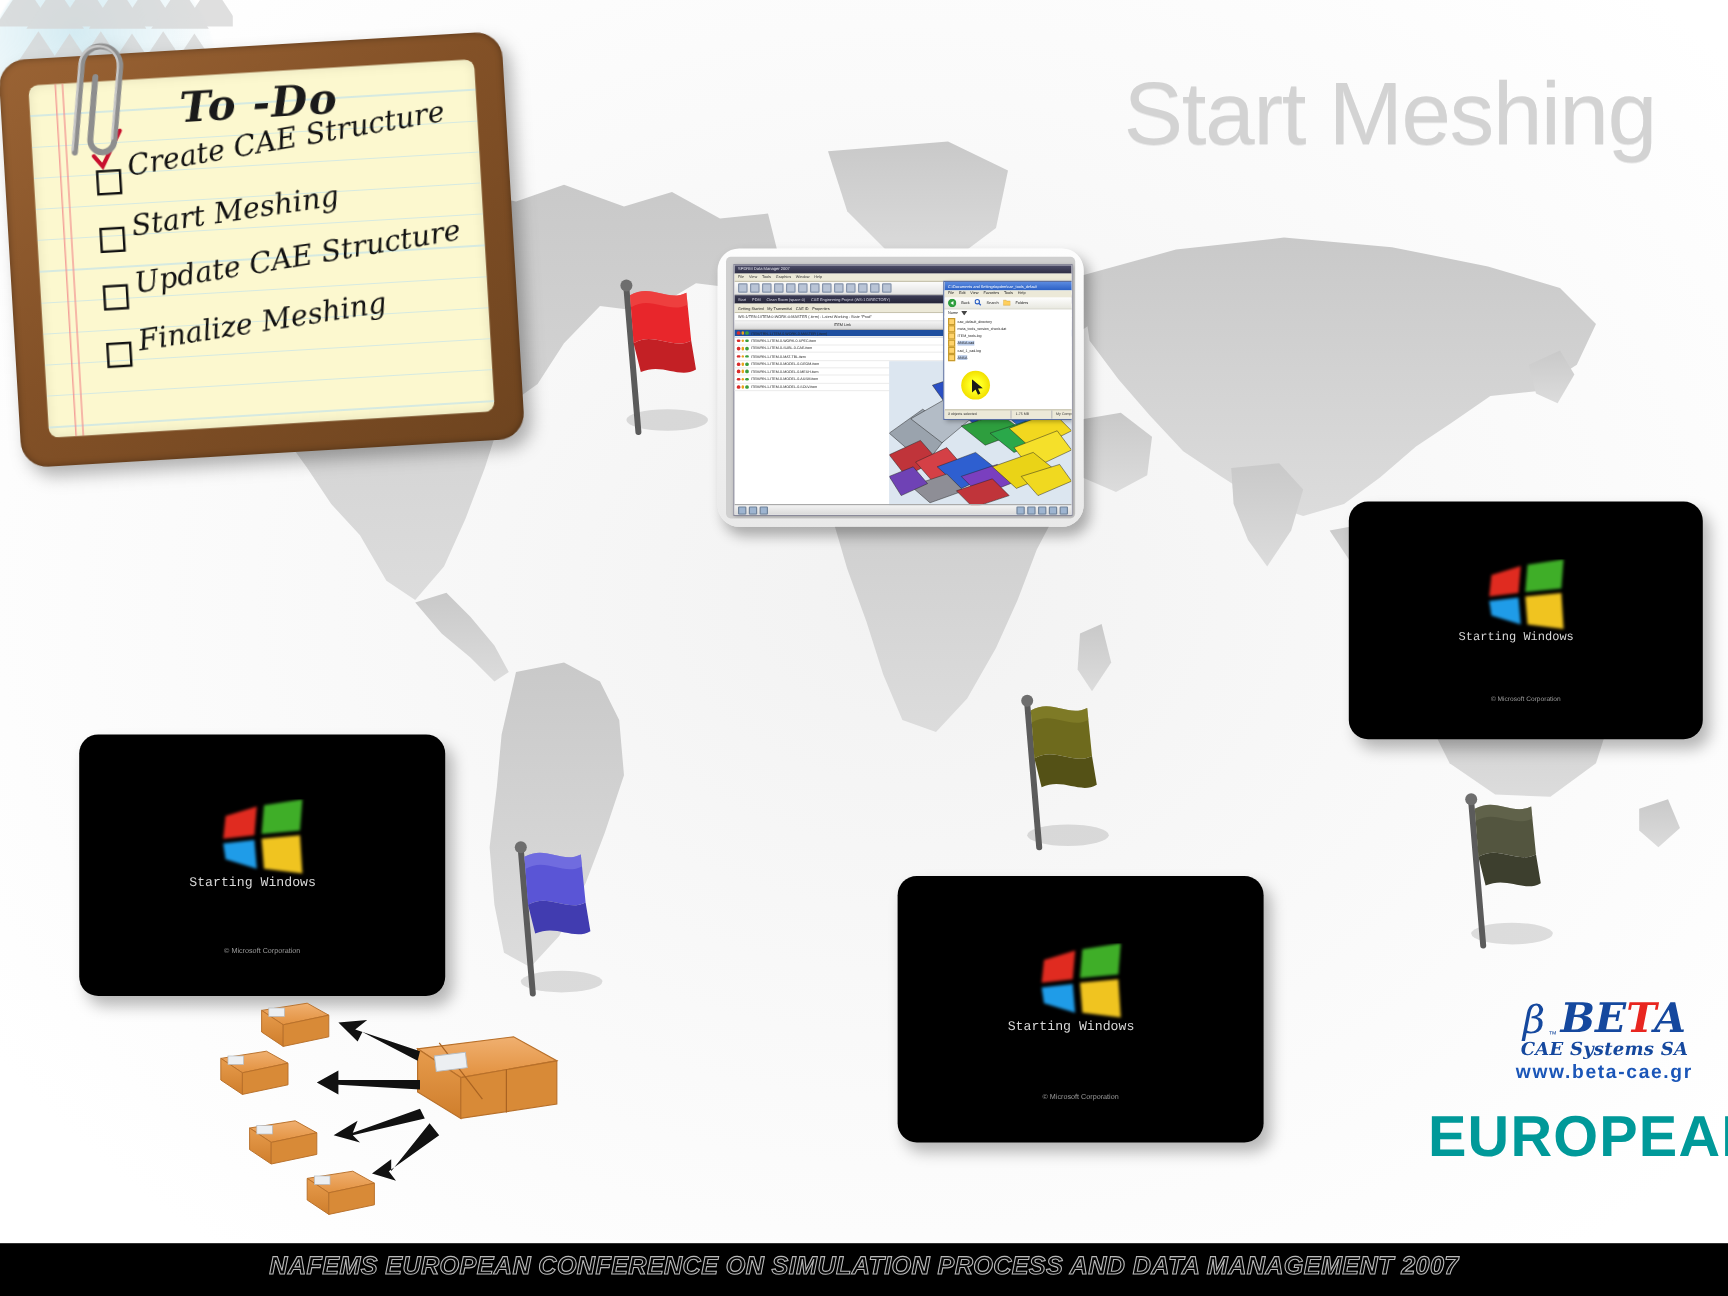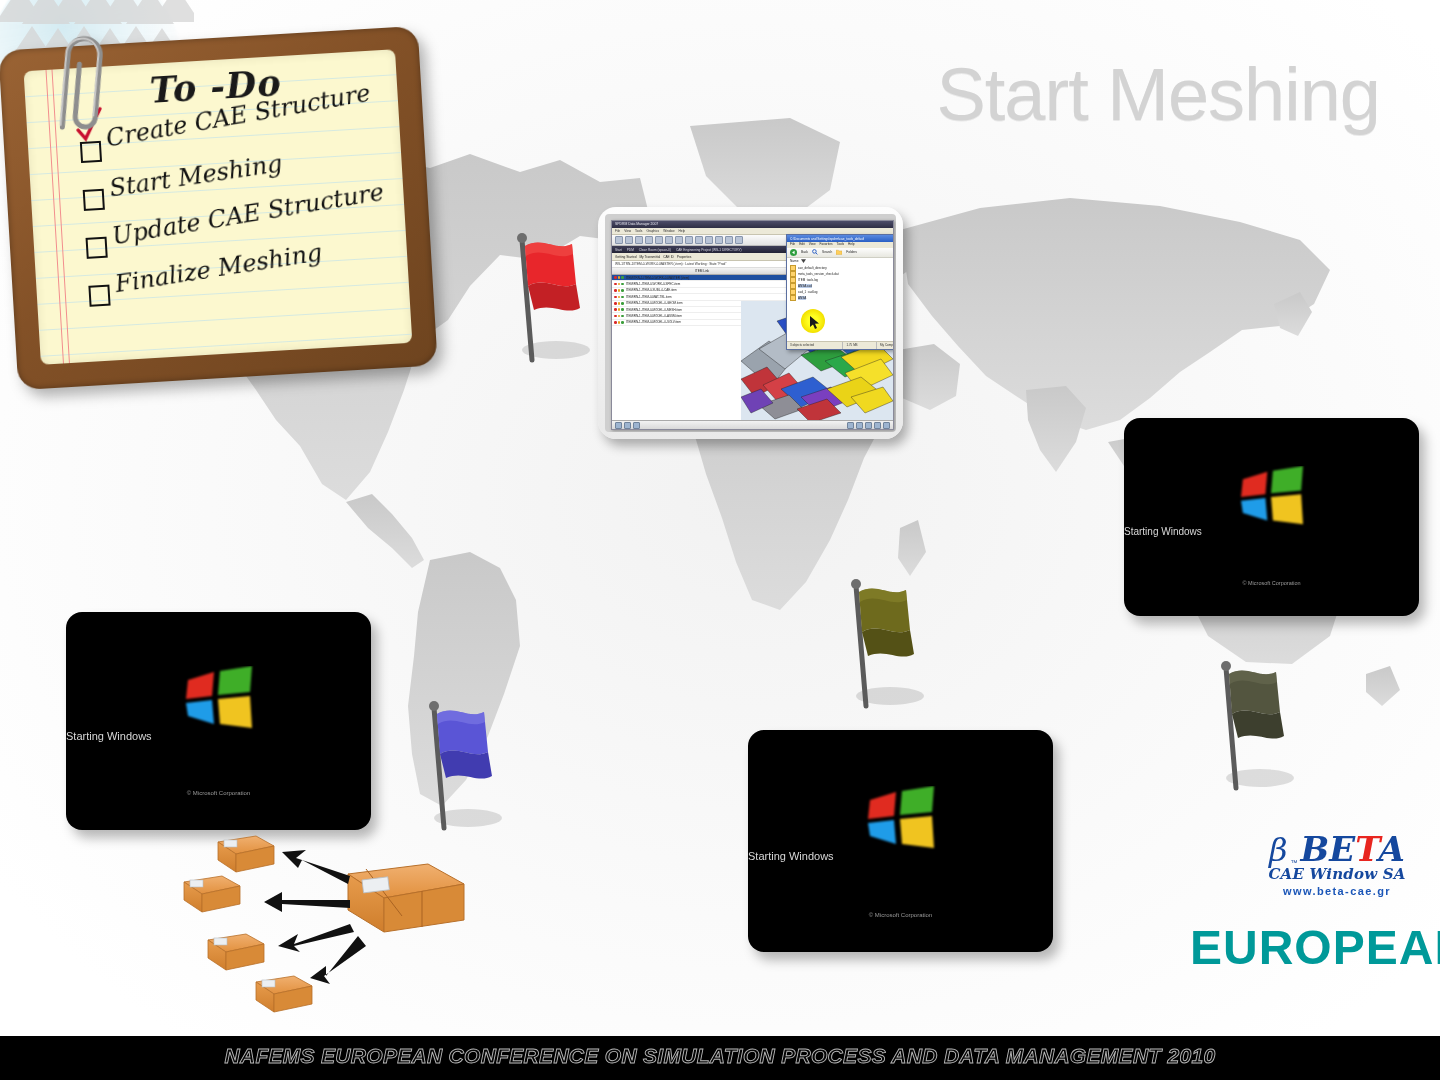--- a/index.html
+++ b/index.html
@@ -61,22 +61,22 @@
   .i3 .todo-label{transform:rotate(-5.5deg) translateY(4px);}
   .paperclip{position:absolute;left:36px;top:-22px;width:82px;height:112px;transform:rotate(8deg);}
 
   
   .flag{position:absolute;width:110px;height:150px;}
 
   
   .boot{position:absolute;border-radius:16px;background:#000;overflow:hidden;
     box-shadow:6px 8px 12px rgba(0,0,0,.28);}
   .boot .winlogo{position:absolute;left:50%;top:40%;transform:translate(-50%,-50%);}
-  .boot .boot-text{position:absolute;left:0;right:16px;color:#d8d8d8;
-    font-family:Liberation Sans, sans-serif;}
+  .boot .boot-text{position:absolute;left:0;right:16px;text-align:center;color:#d8d8d8;
+    font-family:Liberation Mono, monospace;}
   .boot .boot-copy{position:absolute;left:0;right:0;text-align:center;color:#9a9a9a;
     font-family:"Liberation Sans", sans-serif;}
 
   
   .app-window{position:absolute;left:598px;top:207px;width:305px;height:232px;
     border-radius:18px;background:linear-gradient(#fdfdfd,#e9e9e9);
     box-shadow:5px 7px 11px rgba(0,0,0,.30);padding:7px;box-sizing:border-box;}
   .app-inner{position:relative;width:100%;height:100%;background:#cfcfcf;border-radius:4px;overflow:hidden;}
   .pdm-win{position:absolute;left:6px;top:6px;right:2px;bottom:2px;background:#fff;
     border:1px solid #8a8a9a;box-shadow:1px 1px 3px rgba(0,0,0,.3);overflow:hidden;}
@@ -134,21 +134,21 @@
 
   
   .beta-logo{position:absolute;left:1252px;top:832px;width:170px;height:66px;}
   .beta-row1{display:flex;align-items:flex-end;justify-content:center;gap:3px;}
   .beta-beta{font-family:"DejaVu Serif", serif;font-style:italic;font-weight:700;font-size:34px;color:#15489e;letter-spacing:0px;line-height:1;}
   .beta-beta .red{color:#e8251f;}
   .beta-sym{font-family:"DejaVu Serif", serif;font-style:italic;font-size:32px;color:#15489e;line-height:1;}
   .beta-tm{font-size:7px;color:#15489e;vertical-align:super;}
   .beta-row2{text-align:center;font-family:"DejaVu Serif", serif;font-style:italic;font-weight:700;
     font-size:15px;color:#15489e;margin-top:-1px;letter-spacing:.2px;}
-  .beta-row3{text-align:center;font-family:"Liberation Sans", sans-serif;font-weight:700;font-size:11px;
+  .beta-row3{text-align:center;font-family:"Liberation Sans", sans-serif;font-weight:700;font-size:16px;
     color:#1b56b8;letter-spacing:1.4px;margin-top:2px;}
   .siemens{position:absolute;left:1190px;top:920px;
     font-family:"Liberation Sans", sans-serif;font-weight:700;font-size:48px;color:#009999;letter-spacing:1px;}
 
   
   .footer{position:absolute;left:0;bottom:0;width:1440px;height:44px;background:#000;}
   .footer-text{position:absolute;left:0;right:0;top:8px;text-align:center;
     font-family:"Liberation Sans", sans-serif;font-style:italic;font-weight:700;
     font-size:21px;letter-spacing:.3px;color:#050505;
     -webkit-text-stroke:.9px #b9b9b9;}
@@ -652,23 +652,23 @@
       <polygon points="180,108 148,148 148,138 132,150 152,156 146,148 188,118"></polygon>
     </g>
   </svg>
 
   <div class="beta-logo">
     <div class="beta-row1">
       <span class="beta-sym">β</span>
       <span class="beta-tm">™</span>
       <span class="beta-beta"><span>BE</span><span class="red">T</span><span>A</span></span>
     </div>
-    <div class="beta-row2">CAE Window SA</div>
+    <div class="beta-row2">CAE Systems SA</div>
     <div class="beta-row3">www.beta-cae.gr</div>
   </div>
 
   <div class="siemens">EUROPEAN</div>
 
   <div class="footer">
-    <div class="footer-text">NAFEMS EUROPEAN CONFERENCE ON SIMULATION PROCESS AND DATA MANAGEMENT 2010</div>
+    <div class="footer-text">NAFEMS EUROPEAN CONFERENCE ON SIMULATION PROCESS AND DATA MANAGEMENT 2007</div>
   </div>
 
 </div>
 
 </body></html>

